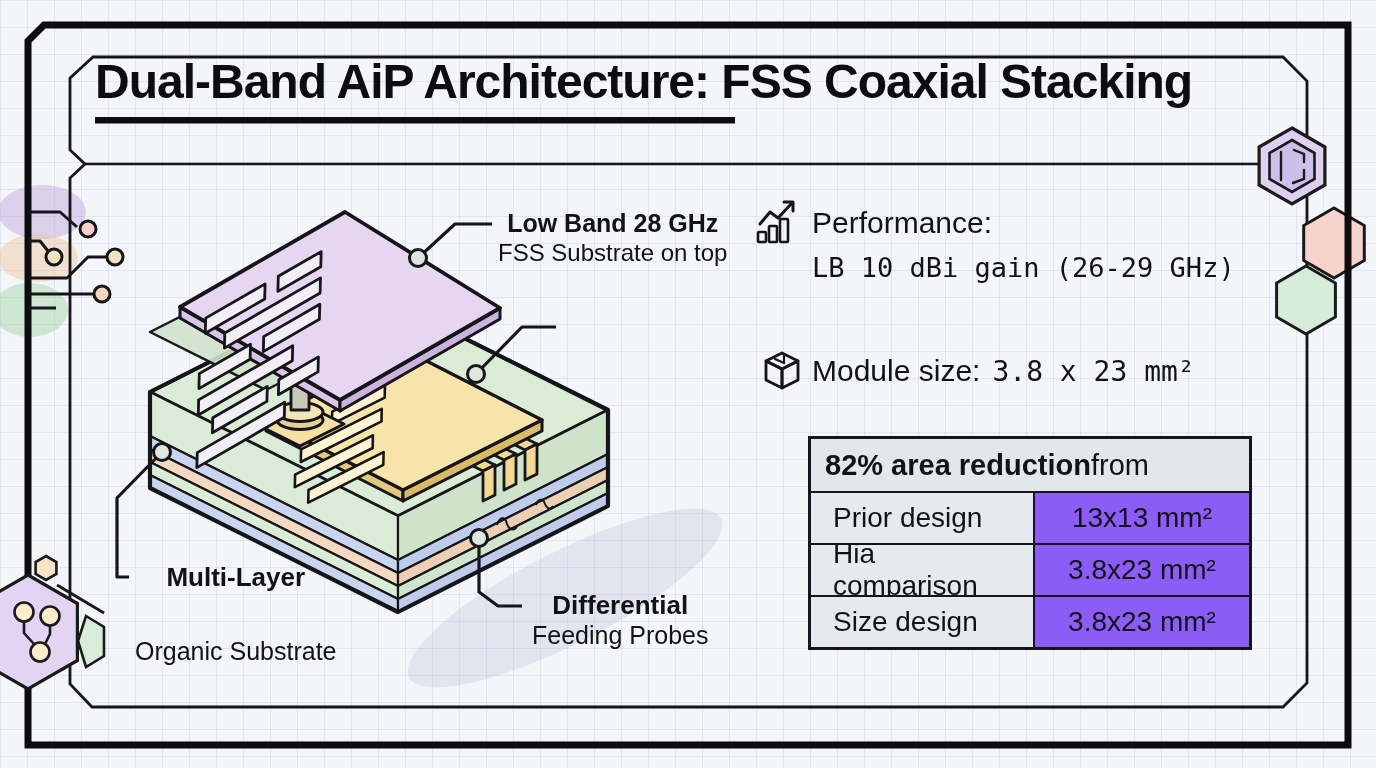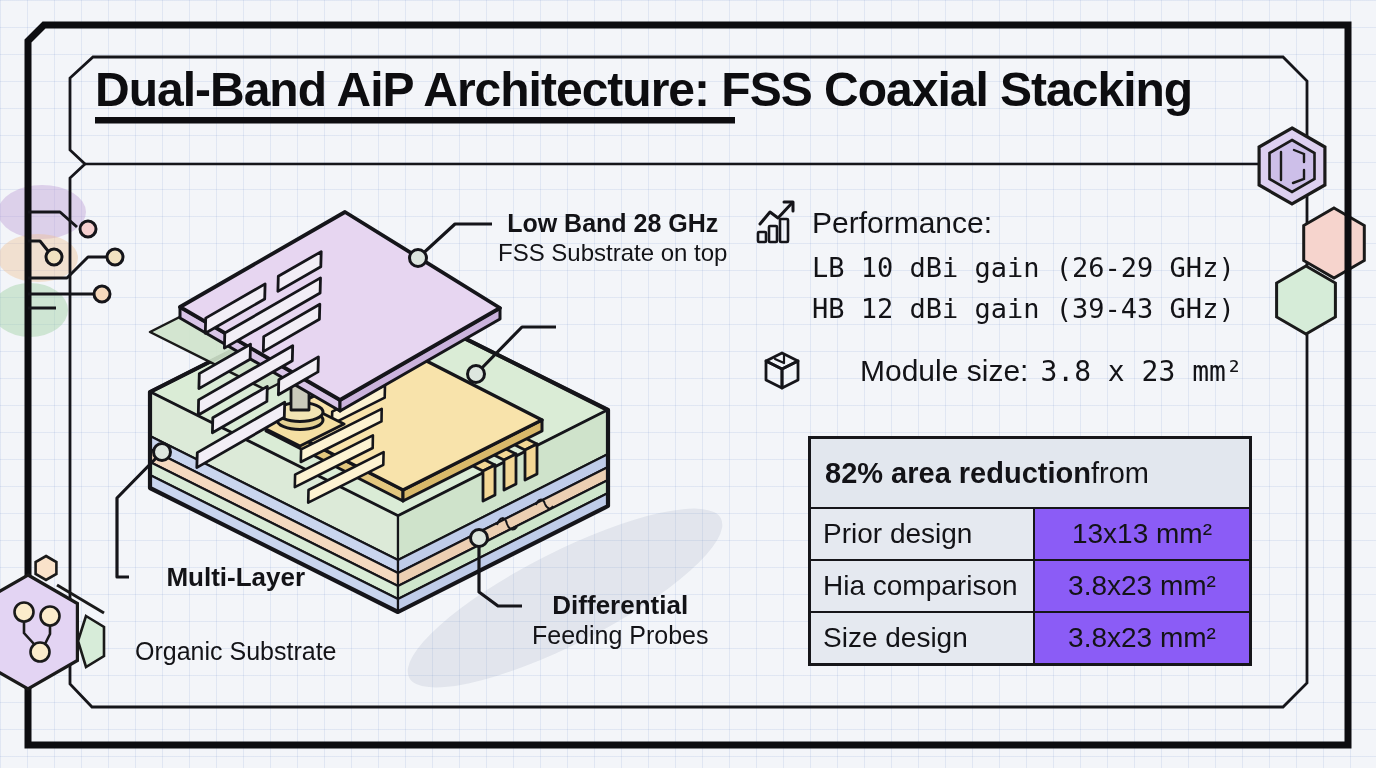--- a/index.html
+++ b/index.html
@@ -8,39 +8,39 @@
     font-family:"Liberation Sans",sans-serif;color:#131317;
     background-color:#f3f5f9;
     background-image:
       linear-gradient(rgba(125,152,210,.16) 1px, transparent 1px),
       linear-gradient(90deg, rgba(125,152,210,.16) 1px, transparent 1px);
     background-size:27px 27px;
   }
   svg{position:absolute;left:0;top:0;}
   .abs{position:absolute;}
   .title{
-    left:95px;top:62px;font-size:48px;font-weight:700;letter-spacing:-1px;
+    left:95px;top:54px;font-size:48px;font-weight:700;letter-spacing:-1px;
     white-space:nowrap;color:#0d0d10;
   }
   .callout{line-height:30px;font-size:24px;}
   .callout .b{font-weight:700;font-size:25px;text-align:center;}
   .hb-label{width:175px;line-height:31px;font-size:25px;}
   .hb-label .b{font-weight:700;}
   .perf-head{left:812px;top:206px;font-size:30px;}
   .mono{font-family:"DejaVu Sans Mono",monospace;font-size:27px;white-space:pre;}
-  .module-line{left:812px;top:354px;font-size:30px;white-space:nowrap;padding-left:48px;}
+  .module-line{left:812px;top:354px;font-size:30px;white-space:nowrap;}
   .module-line .val{font-family:"DejaVu Sans Mono",monospace;font-size:28px;margin-left:12px;}
   .table{
     left:808px;top:436px;width:444px;border:3px solid #16161a;background:#edf0f5;
     box-sizing:border-box;font-size:28px;
   }
-  .t-header{height:52px;display:flex;align-items:center;padding:8px 14px;background:#e2e7ee;font-size:29px;}
+  .t-header{height:52px;display:flex;align-items:center;padding:0 14px;background:#e2e7ee;font-size:29px;}
   .t-header .b{font-weight:700;}
   .t-row{display:flex;height:50px;border-top:2.5px solid #16161a;}
-  .t-label{width:222px;box-sizing:border-box;display:flex;align-items:center;padding:0 12px;background:#e5e9f0;}
+  .t-label{width:222px;box-sizing:border-box;display:flex;align-items:center;padding:0 22px;background:#e5e9f0;}
   .t-value{flex:1;display:flex;align-items:center;justify-content:center;background:#8b5cf6;border-left:2.5px solid #16161a;}
 </style>
 </head>
 <body>
 
 <div class="canvas">
 
 <svg id="scene" width="1376" height="768">
 
   <g>
@@ -208,21 +208,20 @@
     <div class="b" style="font-size:26px;">Multi-Layer</div>
     <div style="font-size:25px;margin-top:44px;">Organic Substrate</div>
   </div>
   <div class="abs callout" style="left:532px;top:590px;">
     <div class="b" style="font-size:26px;">Differential</div>
     <div style="font-size:25px;">Feeding Probes</div>
   </div>
 
   <div class="abs perf-head">Performance:</div>
   <div class="abs mono" style="left:812px;top:252px;">LB 10 dBi gain (26-29 GHz)</div>
-  <div class="abs mono" style="left:812px;top:293px;">HB 12 dBi gain (39-43 GHz)</div>
   <div class="abs module-line">
     <span>Module size:</span><span class="val">3.8 x 23 mm²</span>
   </div>
 
   <div class="abs table">
     <div class="t-header">
       <span class="b">82% area reduction</span>
         <span> from</span>
     </div>
     <div class="t-row">

